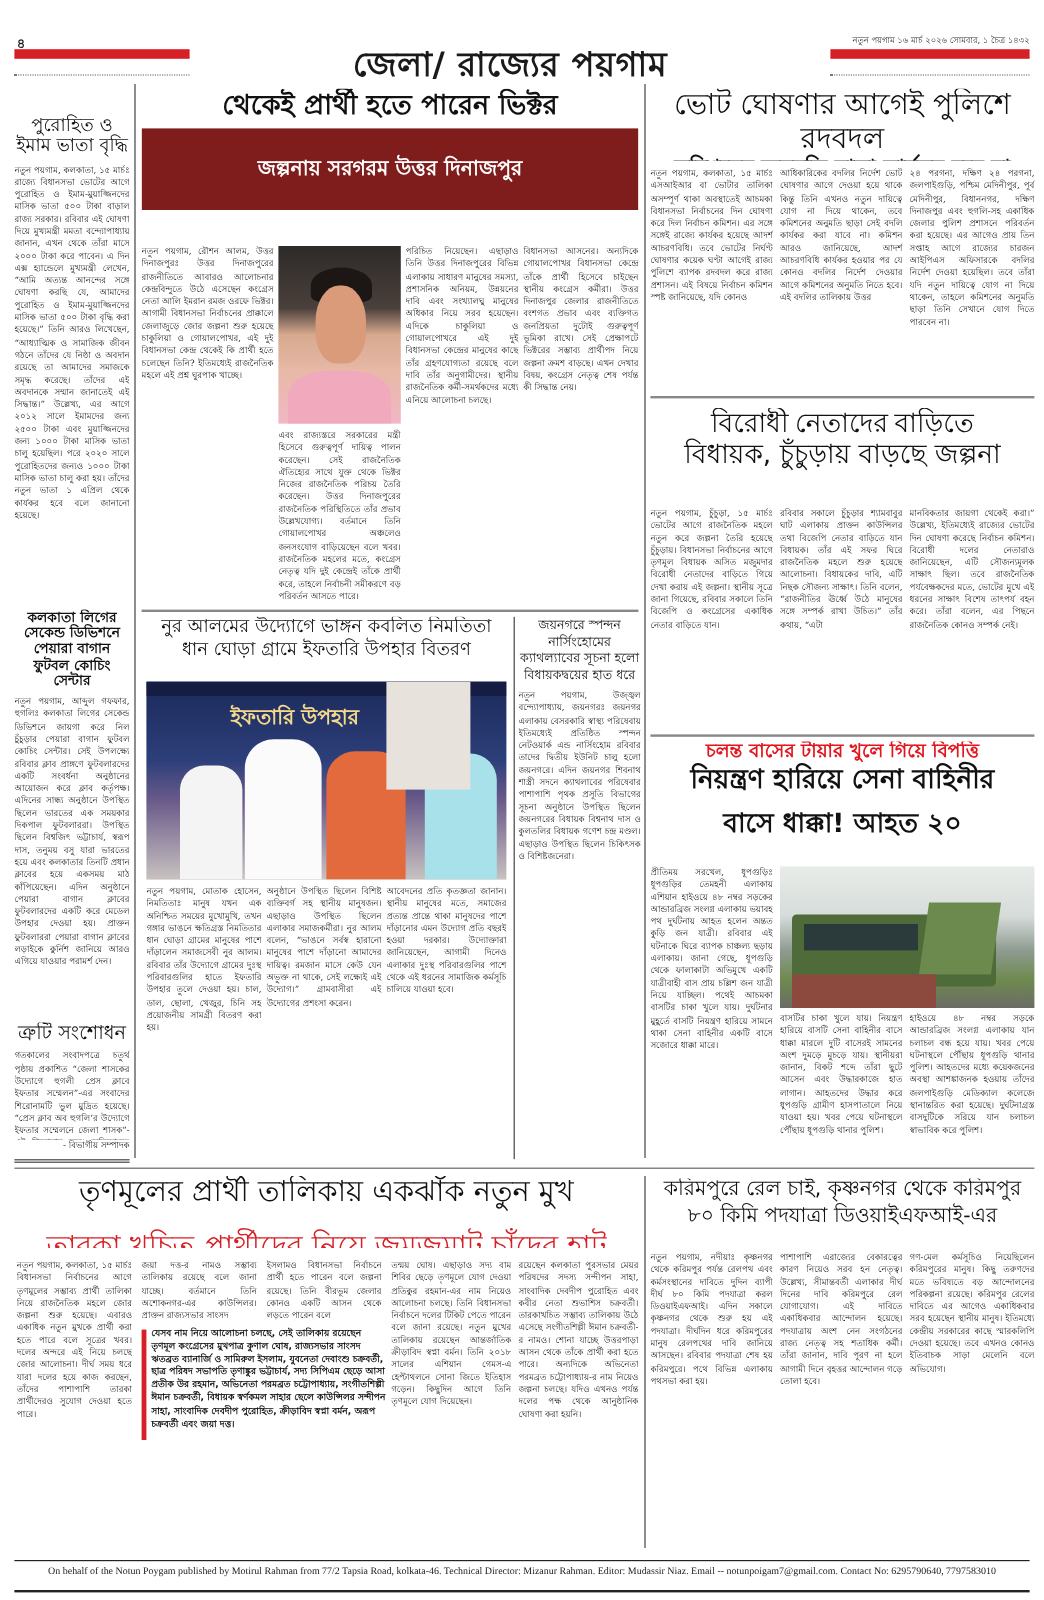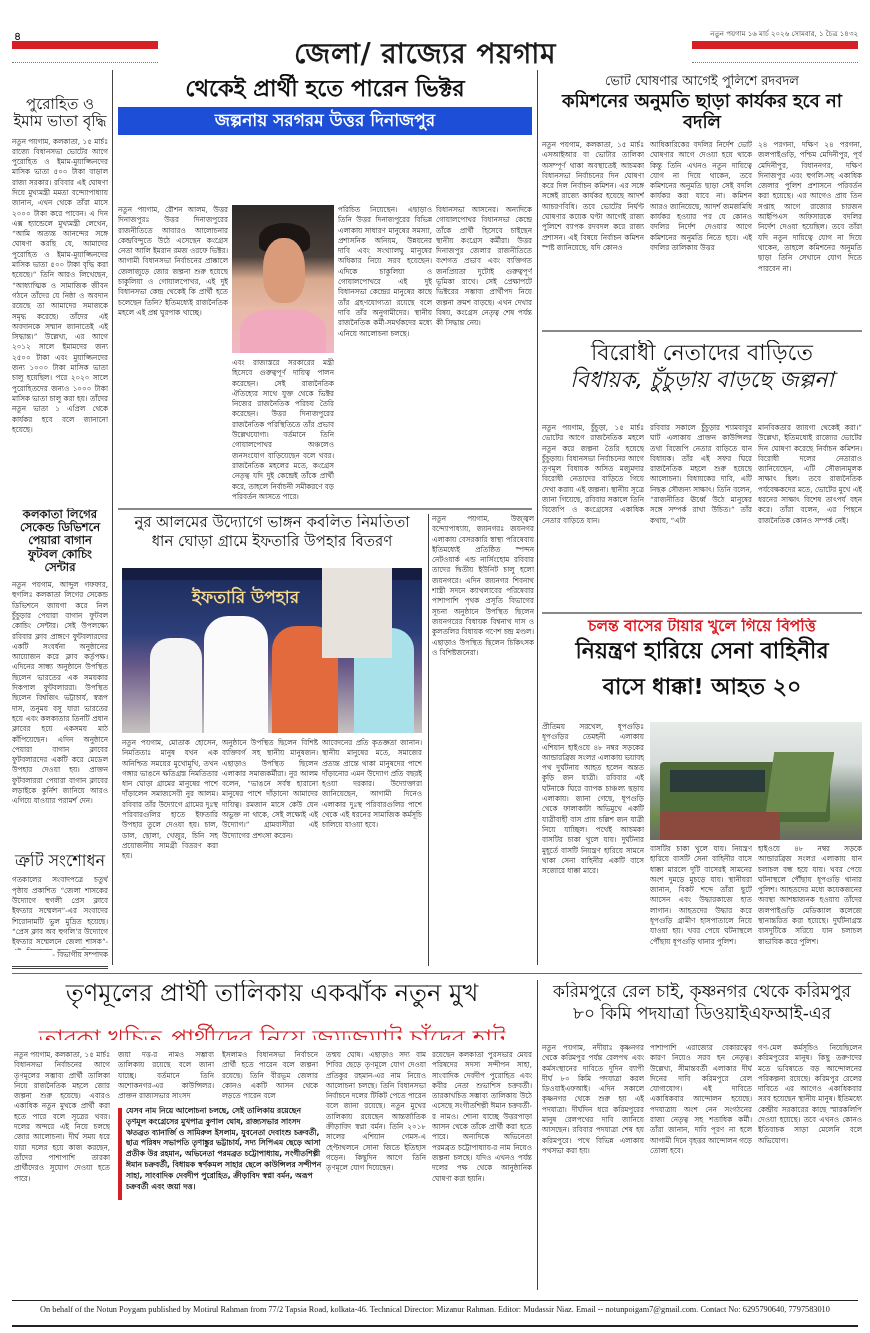--- a/index.html
+++ b/index.html
@@ -68,21 +68,21 @@
 
 <div class="block" style="left:12px; top:852px; width:96px; height:118px;">
   <div class="hl" style="font-size:16px; margin-bottom:5px;">ত্রুটি সংশোধন</div>
   <div class="txt" style="height:75px;">গতকালের সংবাদপত্রে চতুর্থ পৃষ্ঠায় প্রকাশিত “জেলা শাসকের উদ্যোগে হুগলী প্রেস ক্লাবে ইফতার সম্মেলন”-এর সংবাদের শিরোনামটি ভুল মুদ্রিত হয়েছে। “প্রেস ক্লাব অব হুগলি’র উদ্যোগে ইফতার সম্মেলনে জেলা শাসক”- এই শিরোনাম হবে। অনিচ্ছাকৃত এই ত্রুটির জন্য দুঃখিত।</div>
   <div class="txt" style="text-align:right;">- বিভাগীয় সম্পাদক</div>
 </div>
 <div class="h-rule" style="left:12px; top:966px; width:96px; border-top:3px double #444;"></div>
 
 <div class="block" style="left:118px; top:74px; width:414px; height:430px;">
   <div class="hl" style="font-size:22.5px; font-weight:bold; margin-top:2px;">থেকেই প্রার্থী হতে পারেন ভিক্টর</div>
-  <div style="background:#1d4ed8; color:#fff; text-align:center; font-size:17px; font-weight:bold; padding:0 0; margin-top:5px;">জল্পনায় সরগরম উত্তর দিনাজপুর</div>
+  <div style="background:#7f1d1d; color:#fff; text-align:center; font-size:17px; font-weight:bold; padding:20px 0; margin-top:5px;">জল্পনায় সরগরম উত্তর দিনাজপুর</div>
 </div>
 <div class="txt block" style="left:118px; top:205px; width:110px; height:150px;">নতুন পয়গাম, রৌশন আলম, উত্তর দিনাজপুরঃ উত্তর দিনাজপুরের রাজনীতিতে আবারও আলোচনার কেন্দ্রবিন্দুতে উঠে এসেছেন কংগ্রেস নেতা আলি ইমরান রমজ ওরফে ভিক্টর। আগামী বিধানসভা নির্বাচনের প্রাক্কালে জেলাজুড়ে জোর জল্পনা শুরু হয়েছে চাকুলিয়া ও গোয়ালপোখর, এই দুই বিধানসভা কেন্দ্র থেকেই কি প্রার্থী হতে চলেছেন তিনি? ইতিমধ্যেই রাজনৈতিক মহলে এই প্রশ্ন ঘুরপাক খাচ্ছে।</div>
 <div class="photo photo-portrait" style="left:232px; top:205px; width:102px; height:148px;">
   <div class="hair"></div>
   <div class="face"></div>
   <div class="shirt"></div>
 </div>
 <div class="txt block" style="left:232px; top:358px; width:102px; height:142px;">এবং রাজ্যস্তরে সরকারের মন্ত্রী হিসেবে গুরুত্বপূর্ণ দায়িত্ব পালন করেছেন। সেই রাজনৈতিক ঐতিহ্যের সাথে যুক্ত থেকে ভিক্টর নিজের রাজনৈতিক পরিচয় তৈরি করেছেন। উত্তর দিনাজপুরের রাজনৈতিক পরিস্থিতিতে তাঁর প্রভাব উল্লেখযোগ্য। বর্তমানে তিনি গোয়ালপোখর অঞ্চলেও জনসংযোগ বাড়িয়েছেন বলে খবর। রাজনৈতিক মহলের মতে, কংগ্রেস নেতৃত্ব যদি দুই কেন্দ্রেই তাঁকে প্রার্থী করে, তাহলে নির্বাচনী সমীকরণে বড় পরিবর্তন আসতে পারে।</div>
 <div class="txt block" style="left:338px; top:205px; width:94px; height:295px;">পরিচিত নিয়েছেন। এছাড়াও তিনি উত্তর দিনাজপুরের বিভিন্ন এলাকায় সাধারণ মানুষের সমস্যা, প্রশাসনিক অনিয়ম, উন্নয়নের দাবি এবং সংখ্যালঘু মানুষের অধিকার নিয়ে সরব হয়েছেন। এদিকে চাকুলিয়া ও গোয়ালপোখরে এই দুই বিধানসভা কেন্দ্রের মানুষের কাছে তাঁর গ্রহণযোগ্যতা রয়েছে বলে দাবি তাঁর অনুগামীদের। স্থানীয় রাজনৈতিক কর্মী-সমর্থকদের মধ্যে এনিয়ে আলোচনা চলছে।</div>
 <div class="txt block" style="left:436px; top:205px; width:96px; height:295px;">বিধানসভা আসনের। অন্যদিকে গোয়ালপোখর বিধানসভা কেন্দ্রে তাঁকে প্রার্থী হিসেবে চাইছেন স্থানীয় কংগ্রেস কর্মীরা। উত্তর দিনাজপুর জেলার রাজনীতিতে বংশগত প্রভাব এবং ব্যক্তিগত জনপ্রিয়তা দুটোই গুরুত্বপূর্ণ ভূমিকা রাখে। সেই প্রেক্ষাপটে ভিক্টরের সম্ভাব্য প্রার্থীপদ নিয়ে জল্পনা ক্রমশ বাড়ছে। এখন দেখার বিষয়, কংগ্রেস নেতৃত্ব শেষ পর্যন্ত কী সিদ্ধান্ত নেয়।</div>
@@ -102,36 +102,37 @@
   <div style="position:absolute; left:232px; top:60px; width:60px; height:105px; background:#a8e1ea; border-radius:22px 22px 0 0;"></div>
   <div style="position:absolute; left:200px; top:0; width:70px; height:90px; background:#e8e2dc;"></div>
 </div>
 <div class="txt block" style="left:122px; top:738px; width:96px; height:228px;">নতুন পয়গাম, মোতাক হোসেন, নিমতিতাঃ মানুষ যখন এক অনিশ্চিত সময়ের মুখোমুখি, তখন গঙ্গার ভাঙনে ক্ষতিগ্রস্ত নিমতিতার ধান ঘোড়া গ্রামের মানুষের পাশে দাঁড়ালেন সমাজসেবী নুর আলম। রবিবার তাঁর উদ্যোগে গ্রামের দুঃস্থ পরিবারগুলির হাতে ইফতারি উপহার তুলে দেওয়া হয়। চাল, ডাল, ছোলা, খেজুর, চিনি সহ প্রয়োজনীয় সামগ্রী বিতরণ করা হয়।</div>
 <div class="txt block" style="left:222px; top:738px; width:96px; height:228px;">অনুষ্ঠানে উপস্থিত ছিলেন বিশিষ্ট ব্যক্তিবর্গ সহ স্থানীয় মানুষজন। এছাড়াও উপস্থিত ছিলেন এলাকার সমাজকর্মীরা। নুর আলম বলেন, “ভাঙনে সর্বস্ব হারানো মানুষের পাশে দাঁড়ানো আমাদের দায়িত্ব। রমজান মাসে কেউ যেন অভুক্ত না থাকে, সেই লক্ষ্যেই এই উদ্যোগ।” গ্রামবাসীরা এই উদ্যোগের প্রশংসা করেন।</div>
 <div class="txt block" style="left:322px; top:738px; width:100px; height:228px;">আবেদনের প্রতি কৃতজ্ঞতা জানান। স্থানীয় মানুষের মতে, সমাজের প্রত্যন্ত প্রান্তে থাকা মানুষদের পাশে দাঁড়ানোর এমন উদ্যোগ প্রতি বছরই হওয়া দরকার। উদ্যোক্তারা জানিয়েছেন, আগামী দিনেও এলাকার দুঃস্থ পরিবারগুলির পাশে থেকে এই ধরনের সামাজিক কর্মসূচি চালিয়ে যাওয়া হবে।</div>
 
 <div class="col-rule" style="left:428px; top:514px; height:452px;"></div>
 
 <div class="block" style="left:432px; top:514px; width:102px; height:455px;">
+  <div class="hl" style="font-size:10.5px; line-height:14px; margin-bottom:5px;">জয়নগরে স্পন্দন নার্সিংহোমের ক্যাথল্যাবের সূচনা হলো বিধায়কদ্বয়ের হাত ধরে</div>
   <div class="txt" style="height:370px;">নতুন পয়গাম, উজ্জ্বল বন্দ্যোপাধ্যায়, জয়নগরঃ জয়নগর এলাকায় বেসরকারি স্বাস্থ্য পরিষেবায় ইতিমধ্যেই প্রতিষ্ঠিত স্পন্দন নেটওয়ার্ক এন্ড নার্সিংহোম রবিবার তাদের দ্বিতীয় ইউনিট চালু হলো জয়নগরে। এদিন জয়নগর শিবনাথ শাস্ত্রী সদনে ক্যাথলাবের পরিষেবার পাশাপাশি পৃথক প্রসূতি বিভাগের সূচনা অনুষ্ঠানে উপস্থিত ছিলেন জয়নগরের বিধায়ক বিশ্বনাথ দাস ও কুলতলির বিধায়ক গণেশ চন্দ্র মণ্ডল। এছাড়াও উপস্থিত ছিলেন চিকিৎসক ও বিশিষ্টজনেরা।</div>
 </div>
 
 <div class="block" style="left:542px; top:74px; width:320px; height:60px;">
-  <div class="hl" style="font-size:13px;">ভোট ঘোষণার আগেই পুলিশে রদবদল</div>
+  <div class="hl" style="font-size:24px;">ভোট ঘোষণার আগেই পুলিশে রদবদল</div>
   <div class="hl" style="font-size:18px; font-weight:bold; margin-top:2px;">কমিশনের অনুমতি ছাড়া কার্যকর হবে না বদলি</div>
 </div>
 <div class="txt block" style="left:542px; top:140px; width:102px; height:186px;">নতুন পয়গাম, কলকাতা, ১৫ মার্চঃ এসআইআর বা ভোটার তালিকা অসম্পূর্ণ থাকা অবস্থাতেই আচমকা বিধানসভা নির্বাচনের দিন ঘোষণা করে দিল নির্বাচন কমিশন। এর সঙ্গে সঙ্গেই রাজ্যে কার্যকর হয়েছে আদর্শ আচরণবিধি। তবে ভোটের নির্ঘণ্ট ঘোষণার কয়েক ঘণ্টা আগেই রাজ্য পুলিশে ব্যাপক রদবদল করে রাজ্য প্রশাসন। এই বিষয়ে নির্বাচন কমিশন স্পষ্ট জানিয়েছে, যদি কোনও</div>
-<div class="txt block" style="left:650px; top:140px; width:102px; height:186px;">আধিকারিকের বদলির নির্দেশ ভোট ঘোষণার আগে দেওয়া হয়ে থাকে কিন্তু তিনি এখনও নতুন দায়িত্বে যোগ না দিয়ে থাকেন, তবে কমিশনের অনুমতি ছাড়া সেই বদলি কার্যকর করা যাবে না। কমিশন আরও জানিয়েছে, আদর্শ জমজমিধি কার্যকর হওয়ার পর যে কোনও বদলির নির্দেশ দেওয়ার আগে কমিশনের অনুমতি নিতে হবে। এই বদলির তালিকায় উত্তর</div>
+<div class="txt block" style="left:650px; top:140px; width:102px; height:186px;">আধিকারিকের বদলির নির্দেশ ভোট ঘোষণার আগে দেওয়া হয়ে থাকে কিন্তু তিনি এখনও নতুন দায়িত্বে যোগ না দিয়ে থাকেন, তবে কমিশনের অনুমতি ছাড়া সেই বদলি কার্যকর করা যাবে না। কমিশন আরও জানিয়েছে, আদর্শ আচরণবিধি কার্যকর হওয়ার পর যে কোনও বদলির নির্দেশ দেওয়ার আগে কমিশনের অনুমতি নিতে হবে। এই বদলির তালিকায় উত্তর</div>
 <div class="txt block" style="left:758px; top:140px; width:104px; height:186px;">২৪ পরগনা, দক্ষিণ ২৪ পরগনা, জলপাইগুড়ি, পশ্চিম মেদিনীপুর, পূর্ব মেদিনীপুর, বিধাননগর, দক্ষিণ দিনাজপুর এবং হুগলি-সহ একাধিক জেলার পুলিশ প্রশাসনে পরিবর্তন করা হয়েছে। এর আগেও প্রায় তিন সপ্তাহ আগে রাজ্যের চারজন আইপিএস অফিসারকে বদলির নির্দেশ দেওয়া হয়েছিল। তবে তাঁরা যদি নতুন দায়িত্বে যোগ না দিয়ে থাকেন, তাহলে কমিশনের অনুমতি ছাড়া তিনি সেখানে যোগ দিতে পারবেন না।</div>
 
 <div class="h-rule" style="left:542px; top:330px; width:320px;"></div>
 
 <div class="block" style="left:542px; top:340px; width:320px; height:80px;">
-  <div class="hl" style="font-size:22px;">বিরোধী নেতাদের বাড়িতে</div>
-  <div class="hl" style="font-size:22px; margin-top:2px;font-style:italic;">বিধায়ক, চুঁচুড়ায় বাড়ছে জল্পনা</div>
+  <div class="hl" style="font-size:22px;font-family:Liberation Serif, serif;">বিরোধী নেতাদের বাড়িতে</div>
+  <div class="hl" style="font-size:22px; margin-top:2px;">বিধায়ক, চুঁচুড়ায় বাড়ছে জল্পনা</div>
 </div>
 <div class="txt block" style="left:542px; top:423px; width:102px; height:182px;">নতুন পয়গাম, চুঁচুড়া, ১৫ মার্চঃ ভোটের আগে রাজনৈতিক মহলে নতুন করে জল্পনা তৈরি হয়েছে চুঁচুড়ায়। বিধানসভা নির্বাচনের আগে তৃণমূল বিধায়ক অসিত মজুমদার বিরোধী নেতাদের বাড়িতে গিয়ে দেখা করায় এই জল্পনা। স্থানীয় সূত্রে জানা গিয়েছে, রবিবার সকালে তিনি বিজেপি ও কংগ্রেসের একাধিক নেতার বাড়িতে যান।</div>
 <div class="txt block" style="left:650px; top:423px; width:102px; height:182px;">রবিবার সকালে চুঁচুড়ার শ্যামবাবুর ঘাট এলাকায় প্রাক্তন কাউন্সিলর তথা বিজেপি নেতার বাড়িতে যান বিধায়ক। তাঁর এই সফর ঘিরে রাজনৈতিক মহলে শুরু হয়েছে আলোচনা। বিধায়কের দাবি, এটি নিছক সৌজন্য সাক্ষাৎ। তিনি বলেন, “রাজনীতির ঊর্ধ্বে উঠে মানুষের সঙ্গে সম্পর্ক রাখা উচিত।” তাঁর কথায়, “এটা</div>
 <div class="txt block" style="left:758px; top:423px; width:104px; height:182px;">মানবিকতার জায়গা থেকেই করা।” উল্লেখ্য, ইতিমধ্যেই রাজ্যের ভোটের দিন ঘোষণা করেছে নির্বাচন কমিশন। বিরোধী দলের নেতারাও জানিয়েছেন, এটি সৌজন্যমূলক সাক্ষাৎ ছিল। তবে রাজনৈতিক পর্যবেক্ষকদের মতে, ভোটের মুখে এই ধরনের সাক্ষাৎ বিশেষ তাৎপর্য বহন করে। তাঁরা বলেন, এর পিছনে রাজনৈতিক কোনও সম্পর্ক নেই।</div>
 
 <div class="h-rule" style="left:542px; top:612px; width:320px;"></div>
 
 <div class="block" style="left:542px; top:618px; width:320px; height:100px;">
   <div class="hl" style="font-size:15.5px; font-weight:bold; color:#e3161d;">চলন্ত বাসের টায়ার খুলে গিয়ে বিপত্তি</div>
   <div class="hl" style="font-size:22px; font-weight:bold; margin-top:2px;">নিয়ন্ত্রণ হারিয়ে সেনা বাহিনীর</div>

